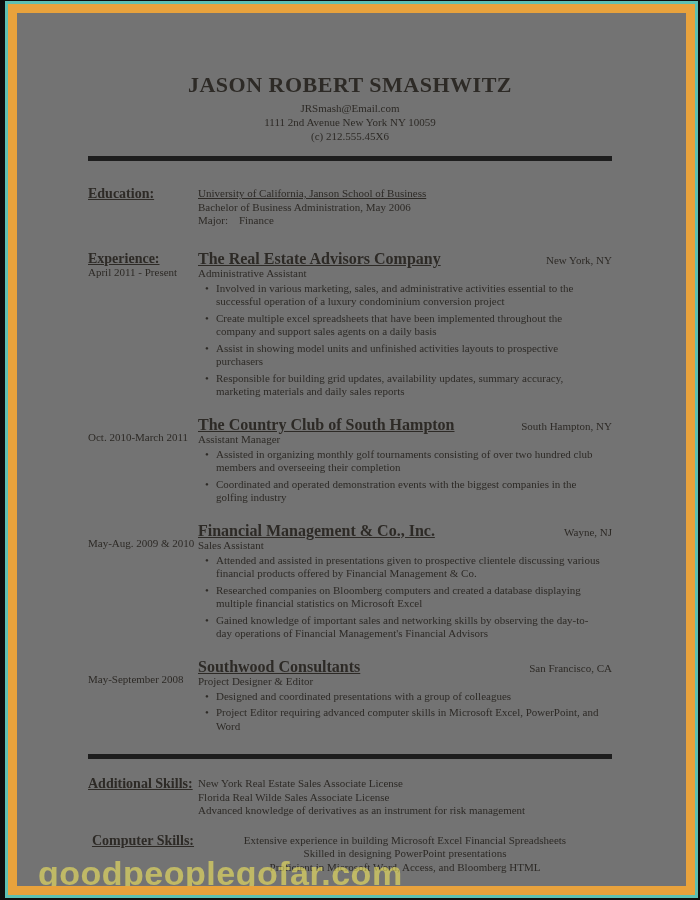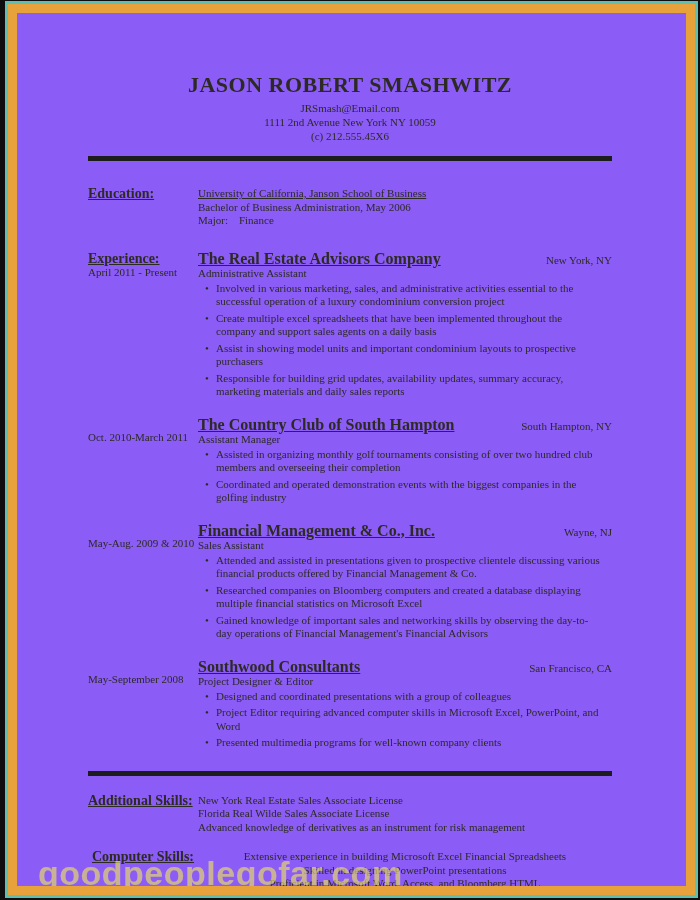--- a/index.html
+++ b/index.html
@@ -20,21 +20,21 @@
     padding: 3px;
   }
   .frame-orange {
     width: 100%; height: 100%;
     background: #e8a23c;
     padding: 9px;
   }
   .page {
     position: relative;
     width: 100%; height: 100%;
-    background: #8b5cf6;
+    background: #737373;
     color: #2d2a26;
     font-size: 11px;
     line-height: 13.5px;
     padding: 60px 74px 0 71px;
     overflow: hidden;
   }
   header { text-align: center; }
   .name {
     font-size: 22px;
     line-height: 24px;
@@ -138,21 +138,21 @@
             </div>
             <div class="content">
               <div class="company-row">
                 <span class="company">The Real Estate Advisors Company</span>
                 <span class="location">New York, NY</span>
               </div>
               <div class="job-title">Administrative Assistant</div>
               <ul class="bullets">
                 <li>Involved in various marketing, sales, and administrative activities essential to the successful operation of a luxury condominium conversion project</li>
                 <li>Create multiple excel spreadsheets that have been implemented throughout the company and support sales agents on a daily basis</li>
-                <li>Assist in showing model units and important condominium layouts to prospective purchasers</li>
+                <li>Assist in showing model units and unfinished activities layouts to prospective purchasers</li>
                 <li>Responsible for building grid updates, availability updates, summary accuracy, marketing materials and daily sales reports</li>
               </ul>
             </div>
           </div>
 
           <div class="row entry">
             <div class="left-col">
               <div class="date offset">Oct. 2010-March 2011</div>
             </div>
             <div class="content">
@@ -192,21 +192,20 @@
             </div>
             <div class="content">
               <div class="company-row">
                 <span class="company">Southwood Consultants</span>
                 <span class="location">San Francisco, CA</span>
               </div>
               <div class="job-title">Project Designer &amp; Editor</div>
               <ul class="bullets">
                 <li>Designed and coordinated presentations with a group of colleagues</li>
                 <li>Project Editor requiring advanced computer skills in Microsoft Excel, PowerPoint, and Word</li>
-                <li>Presented multimedia programs for well-known company clients</li>
               </ul>
             </div>
           </div>
 
         </section>
 
         <div class="divider second"></div>
 
         <section class="row skills-section">
           <div class="left-col">

